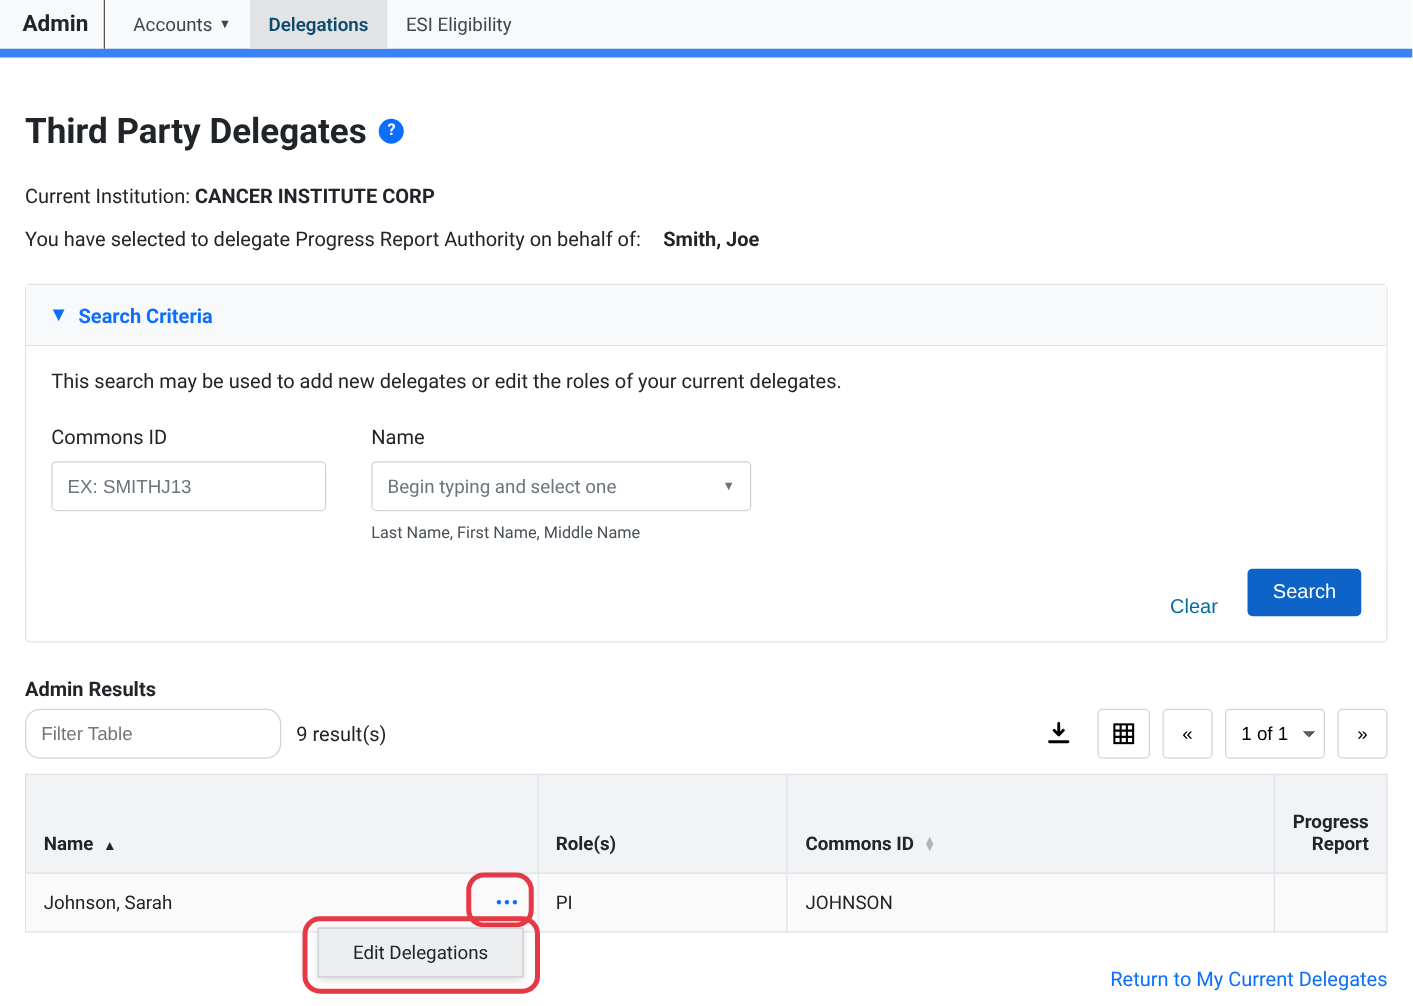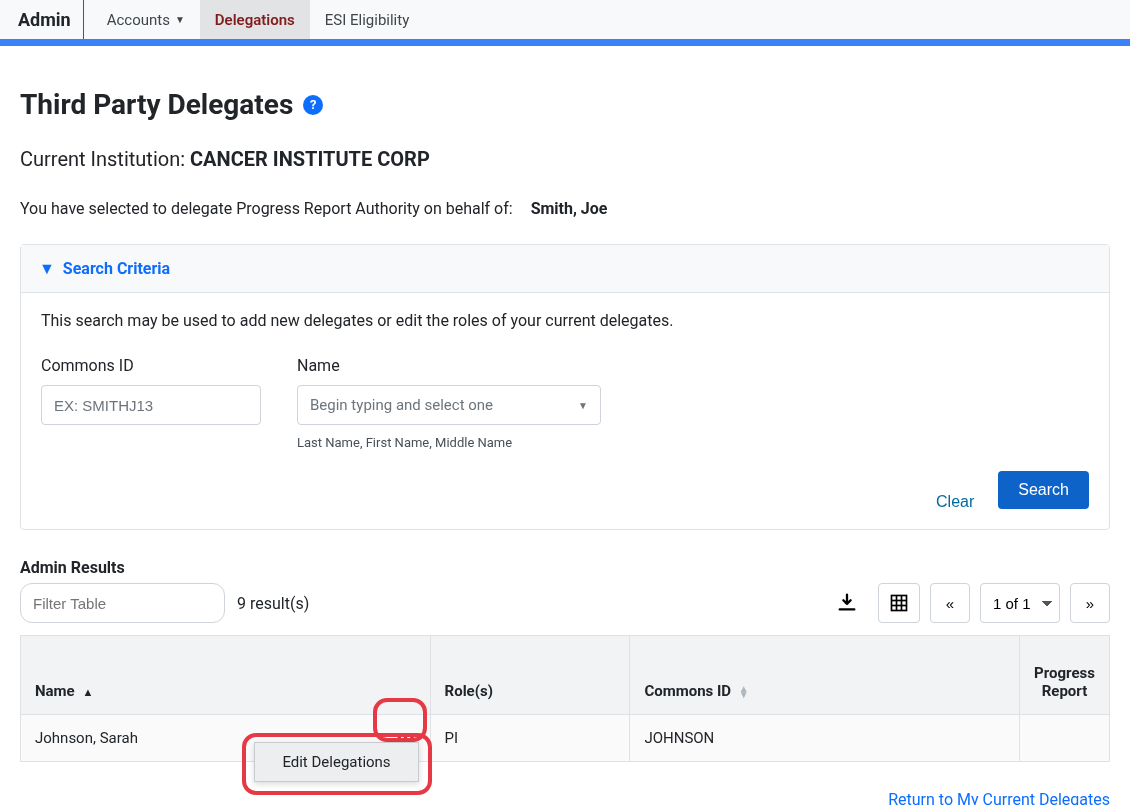--- a/index.html
+++ b/index.html
@@ -31,40 +31,40 @@
     .topnav .navitem {
       padding: 12px 15px;
       color: #40464c;
       display: flex;
       align-items: center;
       font-size: 15px;
       cursor: pointer;
     }
     .topnav .navitem.active {
       background: #e2e3e5;
-      color: #7f1d1d;
+      color: #0c4a6e;
       font-weight: 600;
     }
     .caret-down { margin-left:5px; font-size:10px;}
     
     .page { padding: 20px; }
     h1.page-title {
       font-size: 28px;
       font-weight: 700;
       margin: 22px 0 26px 0;
       display: flex;
       align-items: center;
       gap: 10px;
     }
     .help-icon {
       display:inline-flex; align-items:center; justify-content:center;
       width:20px;height:20px;border-radius:50%;
       background:#0d6efd;color:#fff;font-size:13px;font-weight:700;
     }
-    .inst-line { font-size:20px; margin-bottom:28px; }
+    .inst-line { font-size:16px; margin-bottom:16px; }
     .inst-line strong { font-weight:700; }
     .delegate-line { font-size:16px; margin-bottom:26px; }
     .delegate-line .who { font-weight:700; margin-left:14px; }
     
     .panel {
       border:1px solid #dee2e6;
       border-radius:4px;
       margin-bottom:28px;
     }
     .panel-header {
@@ -130,21 +130,21 @@
       background-repeat: no-repeat;
     }
     
     table.results{
       width:100%;border-collapse:collapse;border:1px solid #dee2e6;
     }
     table.results th{
       background:#f1f3f5;text-align:left;padding:28px 14px 14px 14px;
       font-weight:700;border:1px solid #dee2e6;font-size:15px;vertical-align:bottom;
     }
-    table.results th.center{text-align:center;}
+    table.results th.center{text-align:right;}
     table.results td{
       padding:14px;border:1px solid #dee2e6;font-size:15px;background:#fafafa;
     }
     .sort-asc{font-size:11px;margin-left:4px;vertical-align:middle;}
     .sort-both{font-size:10px;margin-left:4px;color:#adb5bd;vertical-align:middle;display:inline-flex;flex-direction:column;line-height:6px;}
     .row-actions{
       color:#0d6efd;font-weight:700;letter-spacing:1px;cursor:pointer;
       text-align:right;display:inline-block;float:right;
     }
     

